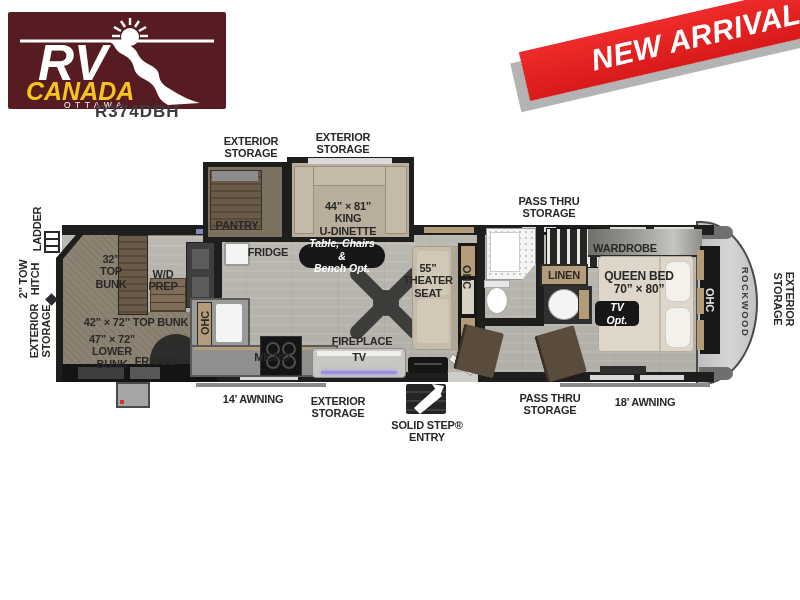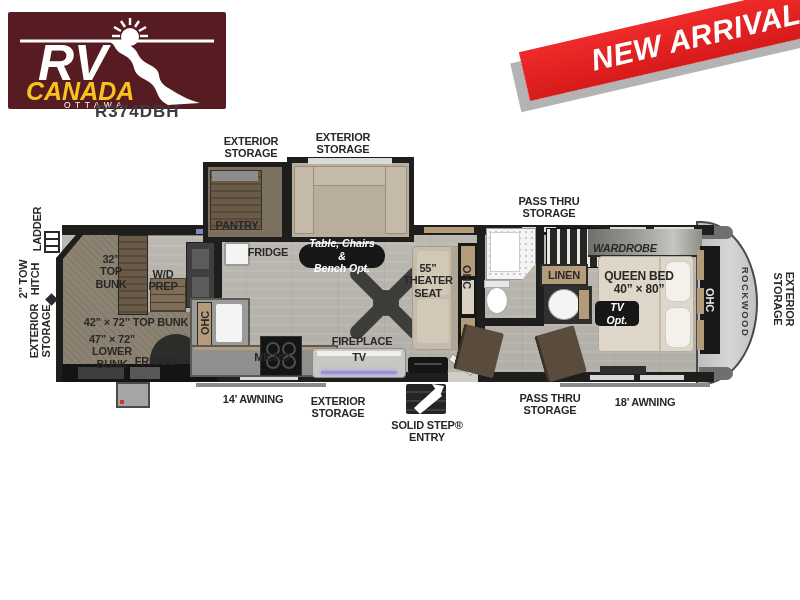--- a/index.html
+++ b/index.html
@@ -233,35 +233,38 @@
 PREP</div>
   <div class="lbl" style="left:136px;top:322px;white-space:nowrap;">42” × 72” TOP BUNK</div>
   <div class="lbl" style="left:112px;top:351px;">47” × 72”
 LOWER
 BUNK</div>
   <div class="lbl" style="left:155px;top:361px;">FRIDGE</div>
   <div class="lbl vccw" style="left:205px;top:323px;">OHC</div>
 
   <div class="lbl" style="left:237px;top:225px;">PANTRY</div>
   <div class="lbl" style="left:268px;top:252px;">FRIDGE</div>
+  <div class="lbl" style="left:348px;top:218px;">44” × 81”
+KING
+U-DINETTE</div>
   <div class="optbox" style="left:299px;top:244px;width:86px;height:24px;border-radius:14px;">Table, Chairs &amp;
 Bench Opt.</div>
 
   <div class="lbl" style="left:272px;top:357px;">MICRO</div>
   <div class="lbl" style="left:362px;top:341px;">FIREPLACE</div>
   <div class="lbl" style="left:359px;top:357px;">TV</div>
   <div class="lbl" style="left:428px;top:280px;">55”
 THEATER
 SEAT</div>
   <div class="lbl vcw" style="left:467px;top:277px;">OHC</div>
 
   <div class="lbl" style="left:564px;top:275px;">LINEN</div>
-  <div class="lbl" style="left:625px;top:248px;font-style:italic;">WARDROBE</div>
+  <div class="lbl" style="left:625px;top:248px;">WARDROBE</div>
   <div class="lbl" style="left:639px;top:283px;font-size:12px;">QUEEN BED
-40” × 80”</div>
+70” × 80”</div>
   <div class="optbox" style="left:595px;top:301px;width:44px;height:25px;">TV Opt.</div>
   <div class="lbl vcw white" style="left:710px;top:300px;">OHC</div>
   <div class="lbl vcw" style="left:745px;top:302px;font-size:9.5px;letter-spacing:1.5px;color:#3a3a38;">ROCKWOOD</div>
   <div class="lbl vcw" style="left:784px;top:299px;">EXTERIOR
 STORAGE</div>
 
   <div class="lbl" style="left:253px;top:399px;white-space:nowrap;">14’ AWNING</div>
   <div class="lbl" style="left:338px;top:407px;">EXTERIOR
 STORAGE</div>
   <div class="lbl" style="left:427px;top:431px;">SOLID STEP®

